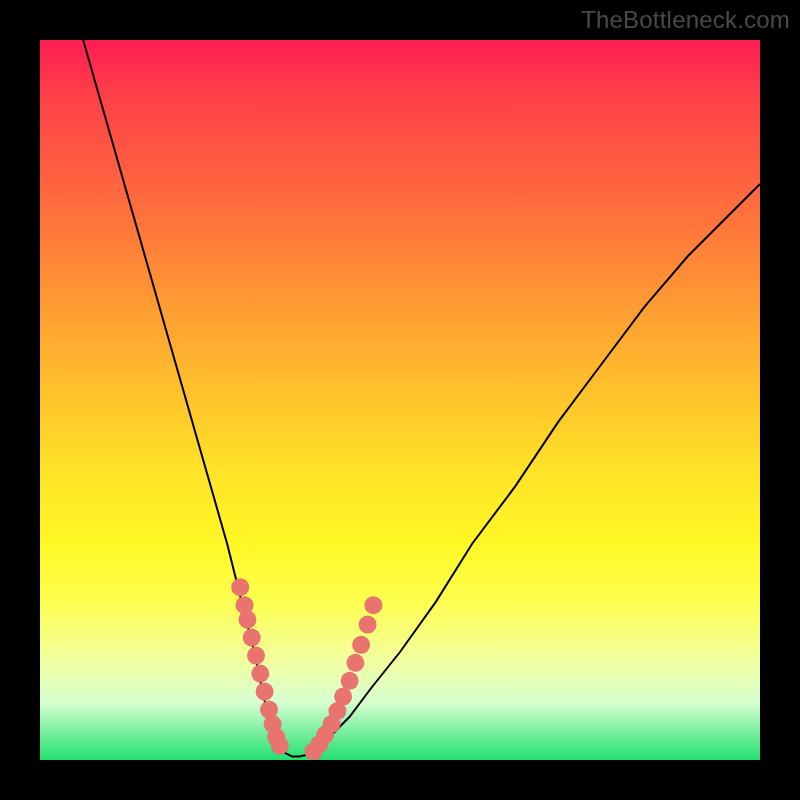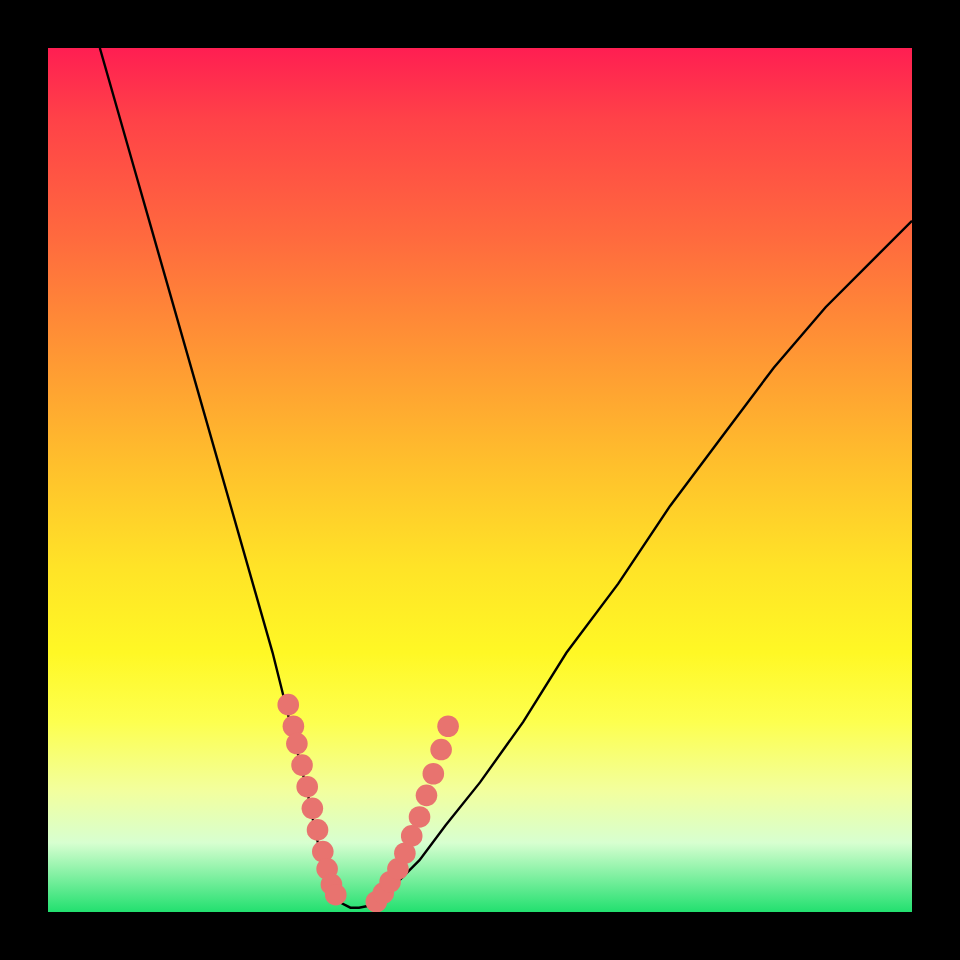--- a/index.html
+++ b/index.html
@@ -69,20 +69,21 @@
   }
   .curve .bead {
     fill: #e8736f;
   }
 </style>
 </head>
 <body>
 
 <div class="outer">
 
+  <div class="watermark">TheBottleneck.com</div>
 
   <div class="plot-area">
     <div class="gradient-bg"></div>
     <svg class="curve" viewBox="0 0 720 720" preserveAspectRatio="none">
       <path class="line" d="M43.2,0.0 L57.6,50.4 L72.0,100.8 L86.4,151.2 L100.8,201.6 L115.2,252.0 L129.6,302.4 L144.0,352.8 L158.4,403.2 L172.8,453.6 L187.2,504.0 L201.6,561.6 L216.0,619.2 L223.2,655.2 L230.4,684.0 L237.6,705.6 L237.6,705.6 L244.8,712.8 L252.0,716.4 L259.2,716.4 L266.4,715.0 L273.6,711.4 L273.6,711.4 L288.0,698.4 L309.6,676.8 L331.2,648.0 L360.0,612.0 L396.0,561.6 L432.0,504.0 L475.2,446.4 L518.4,381.6 L561.6,324.0 L604.8,266.4 L648.0,216.0 L691.2,172.8 L720.0,144.0 "></path>
       <g>
           <circle cx="200.2" cy="547.2" r="9" class="bead"></circle>
           <circle cx="204.5" cy="565.2" r="9" class="bead"></circle>
           <circle cx="207.4" cy="579.6" r="9" class="bead"></circle>
           <circle cx="211.7" cy="597.6" r="9" class="bead"></circle>

